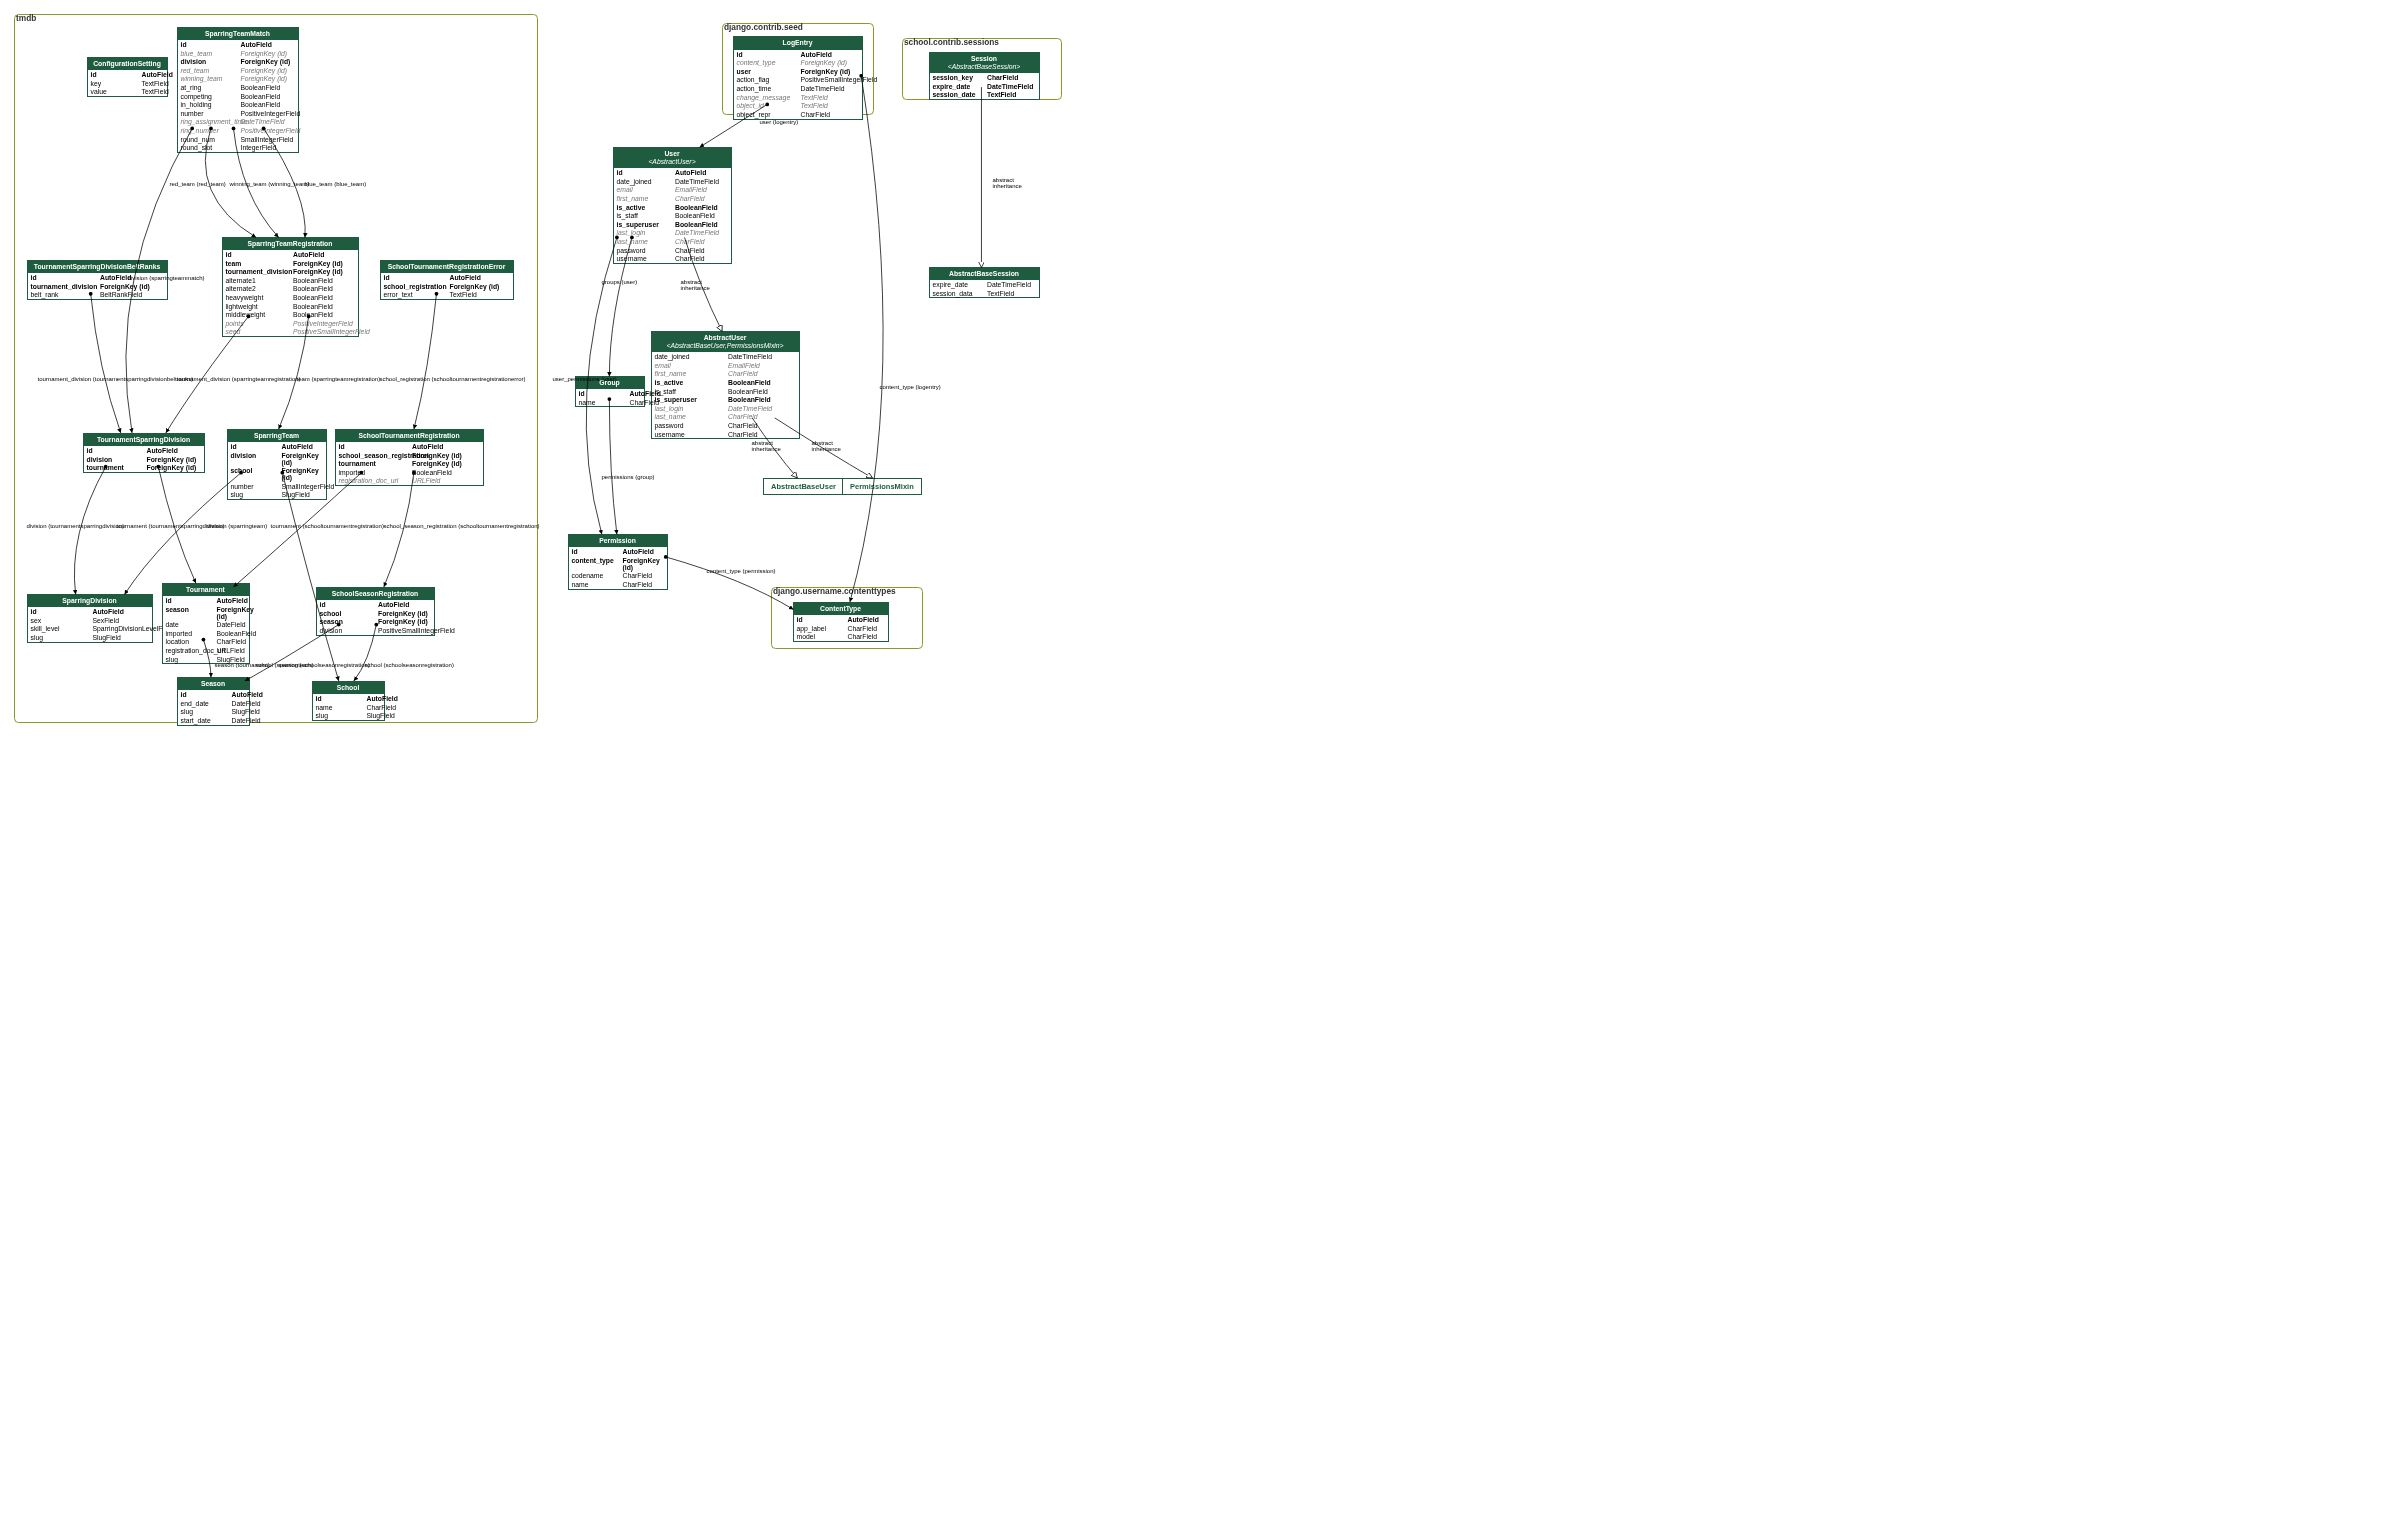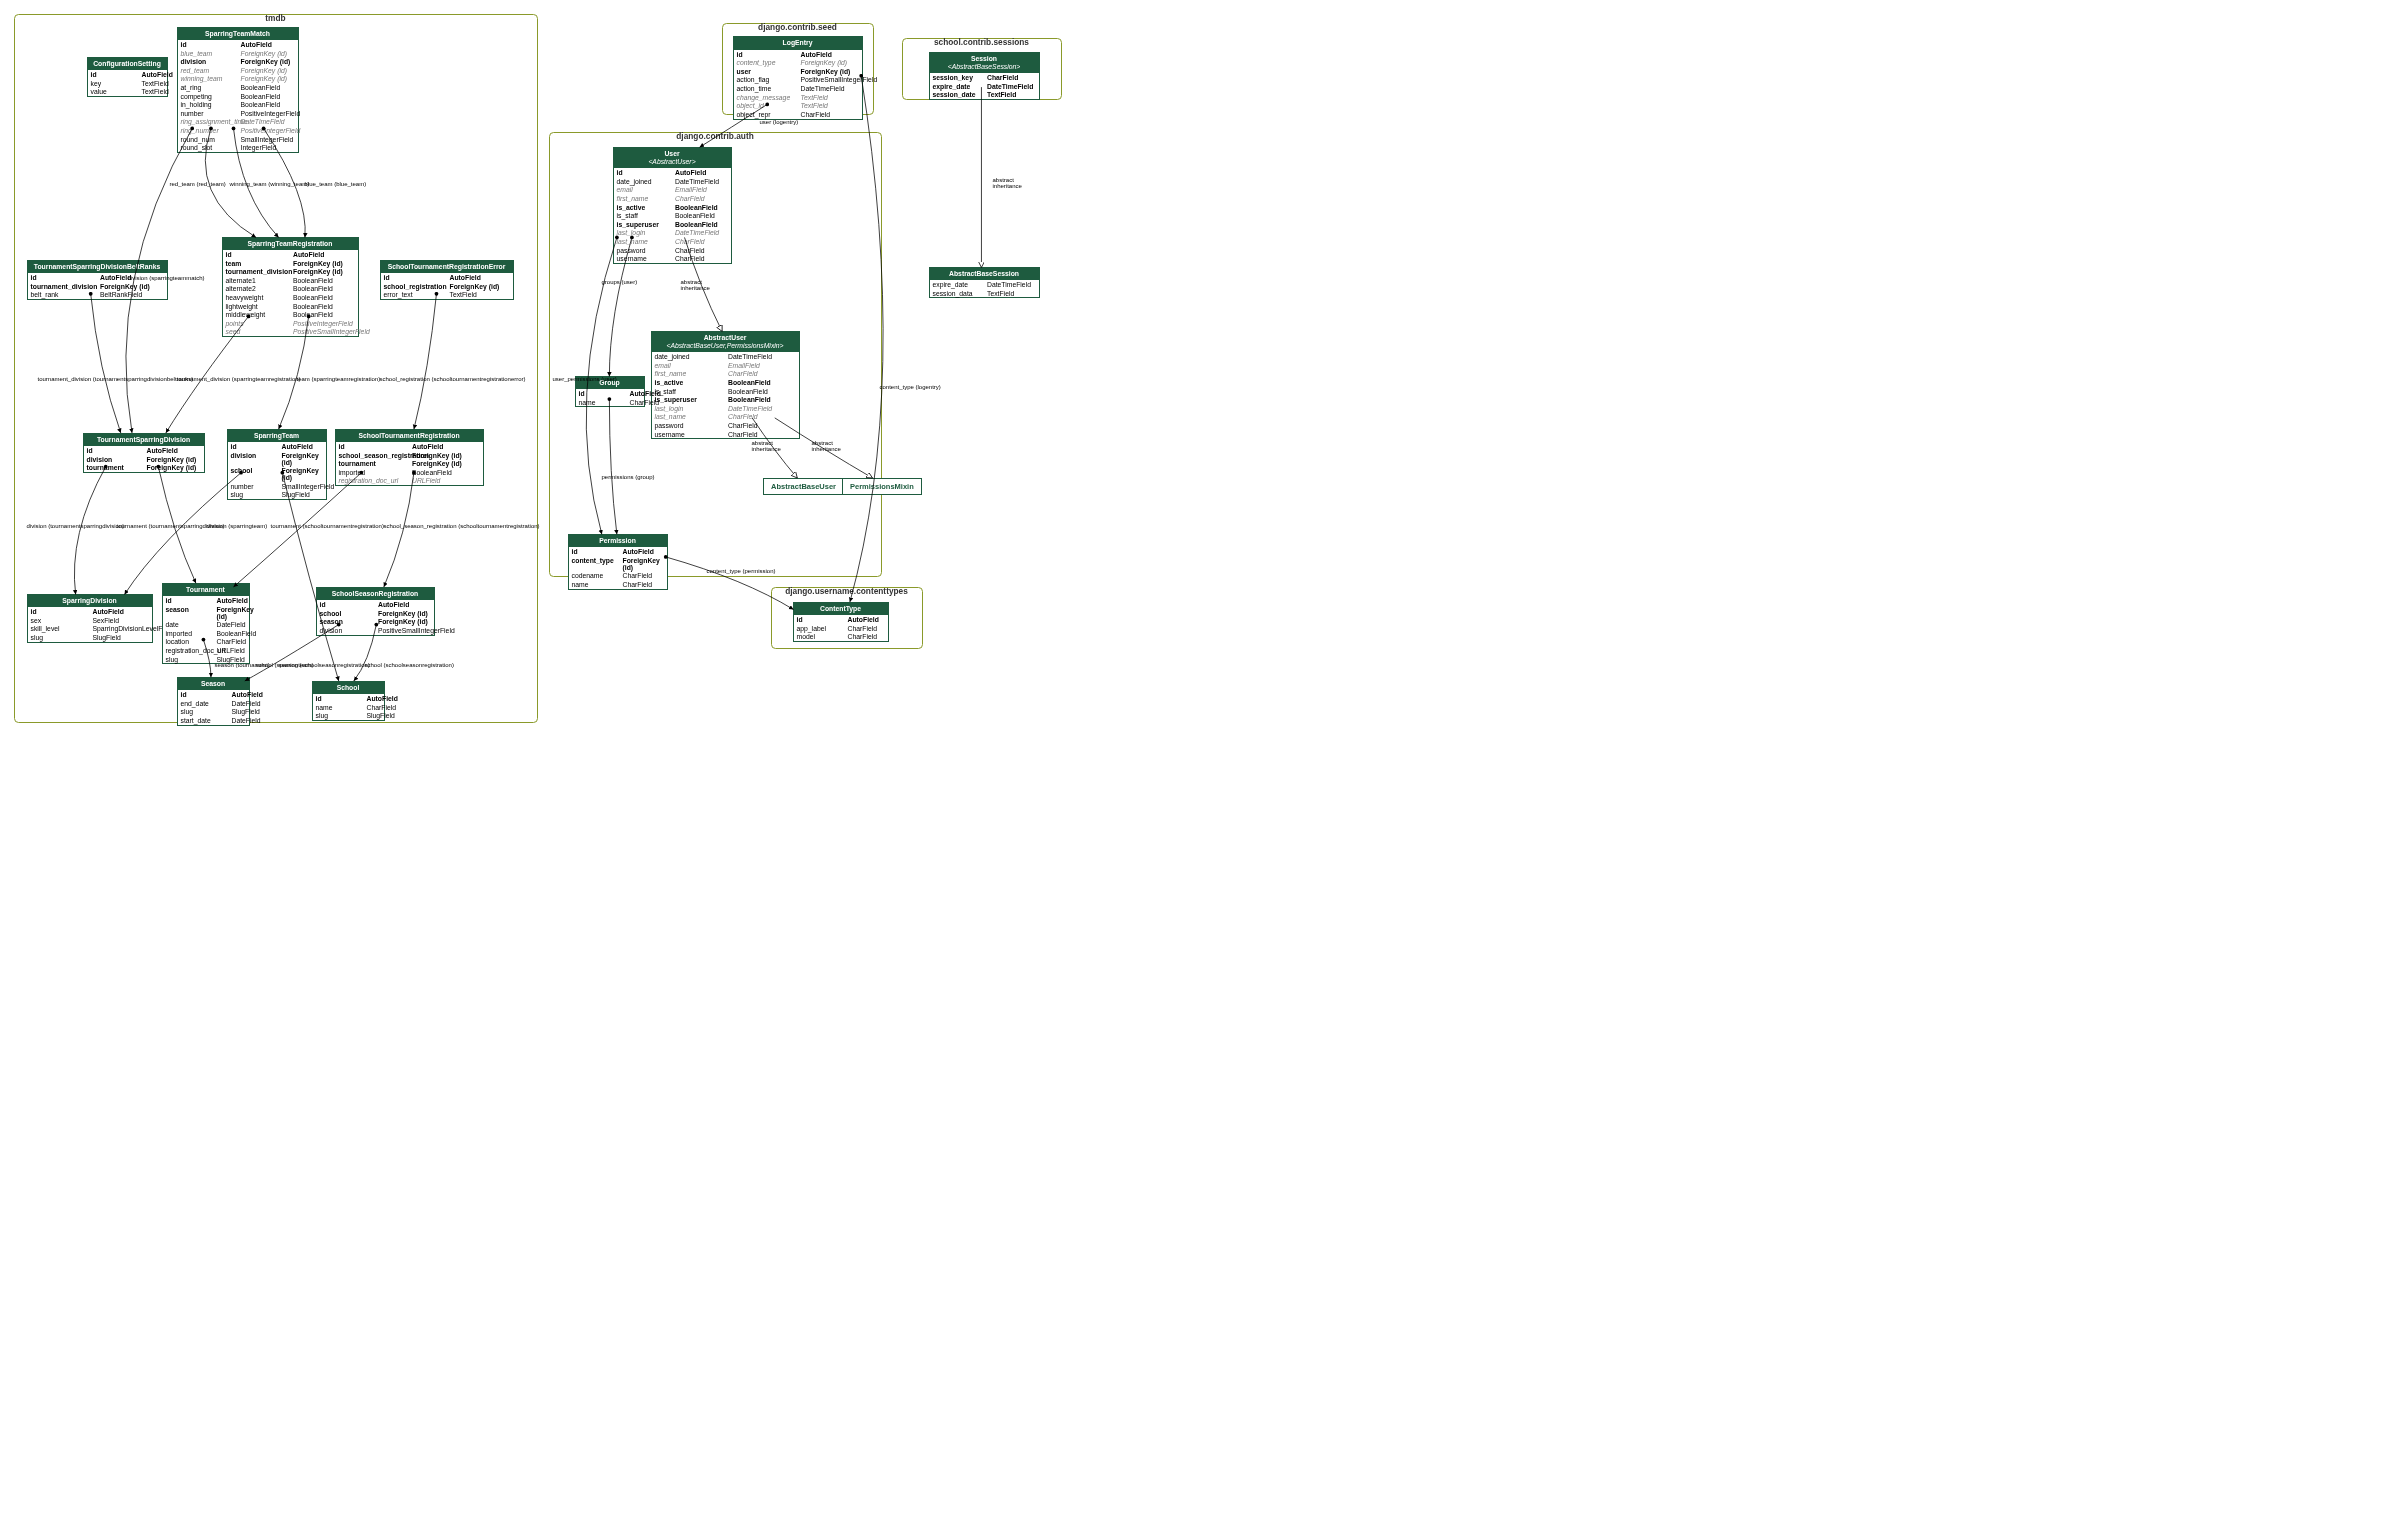--- a/index.html
+++ b/index.html
@@ -1,18 +1,18 @@
 <!DOCTYPE html>
 <html style="font-size:12px"><head>
 <meta charset="utf-8">
 <style>
 body{font-family:Arial,Helvetica,sans-serif;font-size:6.8px;background:#fff;margin:0;padding:7.5px}
 .canvas{position:relative;width:1105px;height:722px}
 .cluster{position:absolute;border:0.8px solid #8a9a2a;border-radius:4.5px}
-.cluster-label{position:absolute;top:-3px;left:0;right:0;text-align:center;font-size:8.3px;font-weight:700;color:#333;background:transparent;padding:1.5px}
+.cluster-label{position:absolute;top:-3px;left:0;right:0;text-align:left;font-size:8.3px;font-weight:700;color:#333;background:transparent;padding:1.5px}
 .entity{position:absolute;border:0.8px solid #1e5b3f;background:#fff;font-size:6.8px}
 .entity .hdr{background:#1e5b3f;color:#fff;text-align:center;font-weight:700;padding:2.3px 3px;line-height:1.2}
 .entity .hdr .sub{font-weight:400;font-style:italic;display:block}
 .row{display:flex;padding:0.8px 3px;gap:6px}
 .row .a{flex:1;min-width:45px}
 .row .b{flex:1;min-width:45px}
 .bold{font-weight:700}
 .ital{font-style:italic;color:#777}
 .edge-label{position:absolute;font-size:6px;color:#000}
 .node-simple{position:absolute;border:0.8px solid #1e5b3f;background:#fff;padding:3px 7.5px;font-size:7.5px;text-align:right;color:#1e5b3f;font-weight:700}
@@ -20,23 +20,20 @@
 </head>
 <body>
 
 <div class="canvas">
 
 <div class="cluster" style="left:6px;top:6px;width:522px;height:707px">
   <div class="cluster-label">tmdb</div>
 </div>
 <div class="cluster" style="left:714px;top:15px;width:150px;height:90px">
   <div class="cluster-label">django.contrib.seed</div>
-</div>
-<div class="cluster" style="left:541px;top:124px;width:331px;height:443px">
-  <div class="cluster-label">django.contrib.auth</div>
 </div>
 <div class="cluster" style="left:894px;top:30px;width:158px;height:60px">
   <div class="cluster-label">school.contrib.sessions</div>
 </div>
 <div class="cluster" style="left:763px;top:579px;width:150px;height:60px">
   <div class="cluster-label">django.username.contenttypes</div>
 </div>
 
 <div class="entity" style="left:79px;top:49px;width:79px">
       <div class="hdr">ConfigurationSetting</div>

